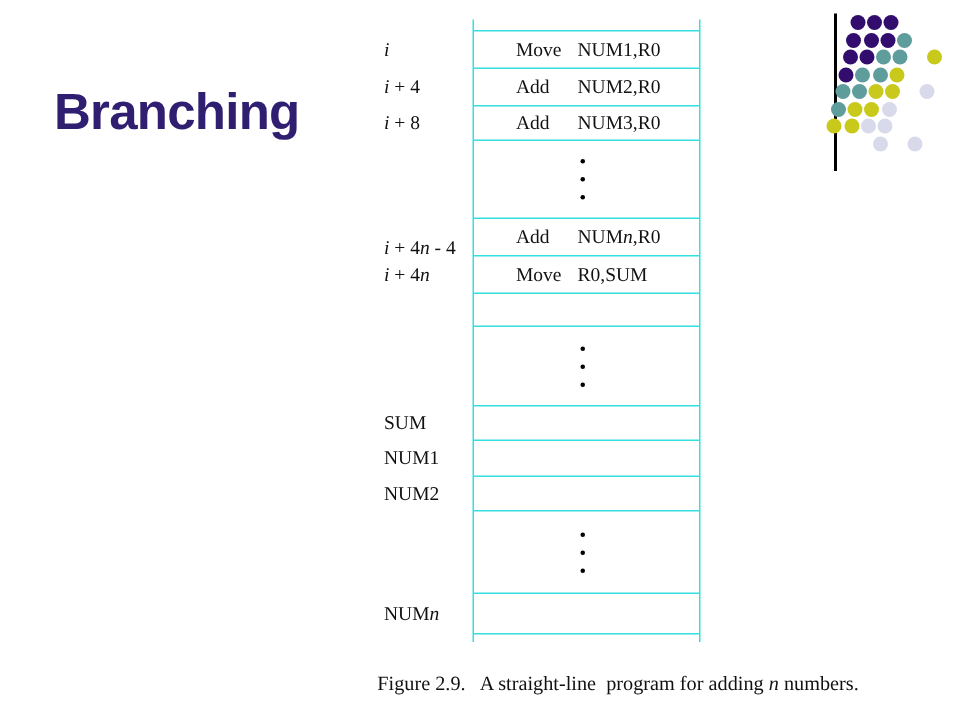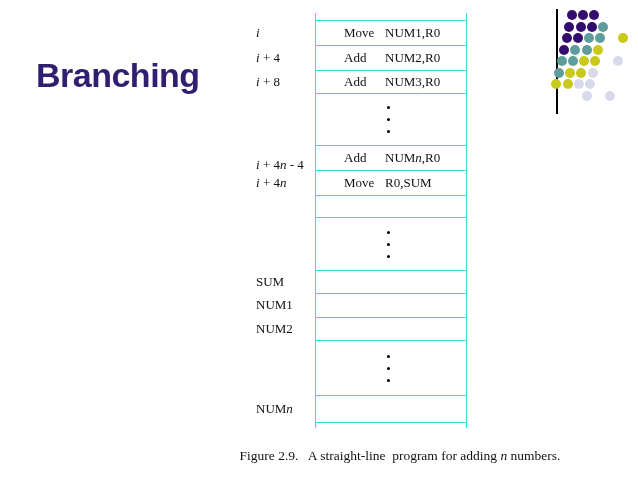--- a/index.html
+++ b/index.html
@@ -44,21 +44,21 @@
   .mrow.dots { justify-content: center; }
   .vdots { display: flex; flex-direction: column; align-items: center; gap: 9px; margin-left: -6px; }
   .vdots b { width: 3px; height: 3px; background: #000; border-radius: 50%; }
 
   .addr-label {
     position: absolute; left: 256px;
     transform: translateY(-50%);
     font-size: 13px; white-space: nowrap;
   }
   .figure-caption {
-    position: absolute; left: 230px; top: 448px; width: 340px;
+    position: absolute; left: 242px; top: 448px; width: 340px;
     text-align: center; font-size: 13.5px; white-space: nowrap;
   }
   i { font-style: italic; }
 </style>
 </head>
 <body>
 
 <div class="slide-title">Branching</div>
 
 <div class="deco-bar"></div>

